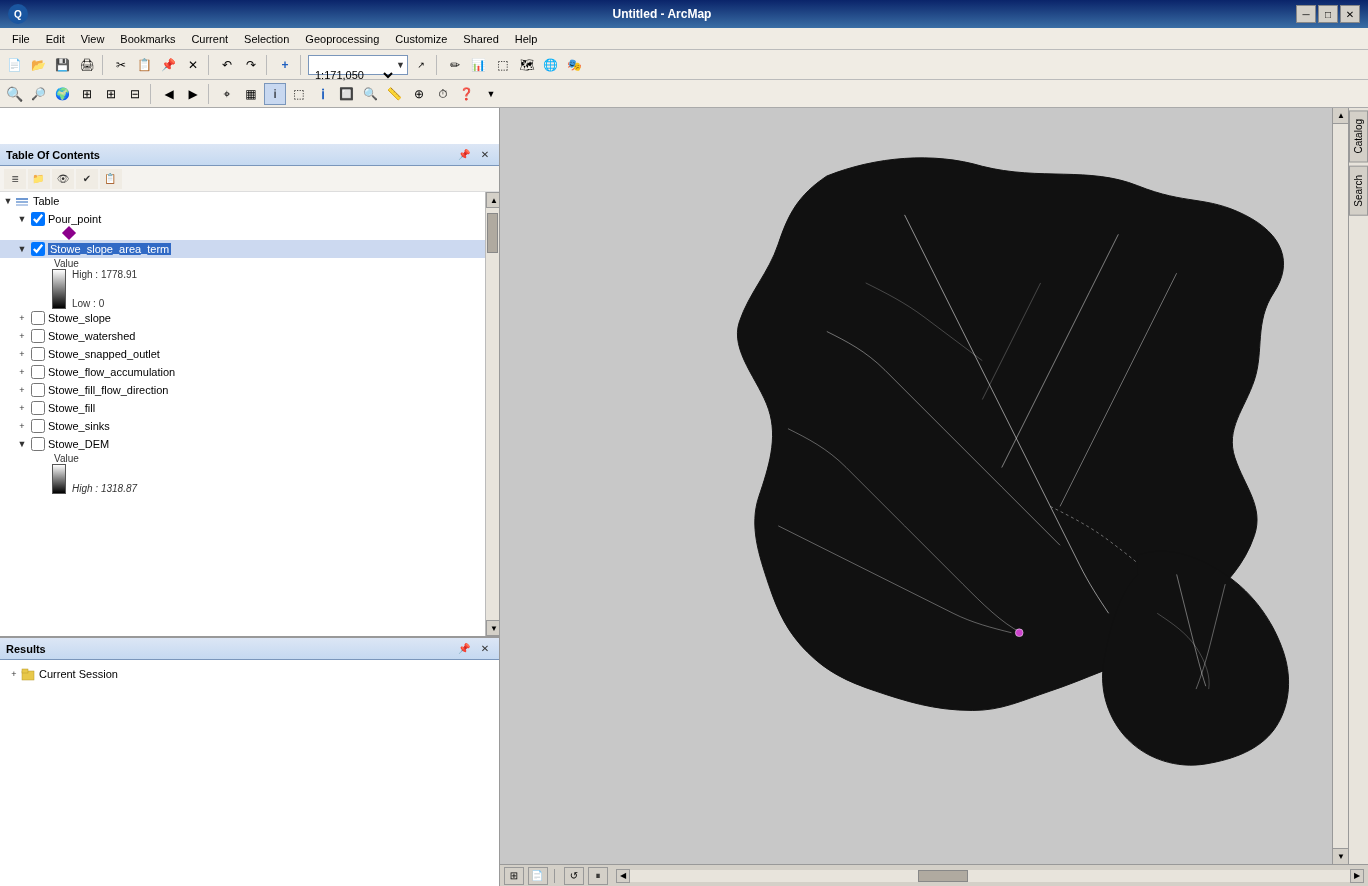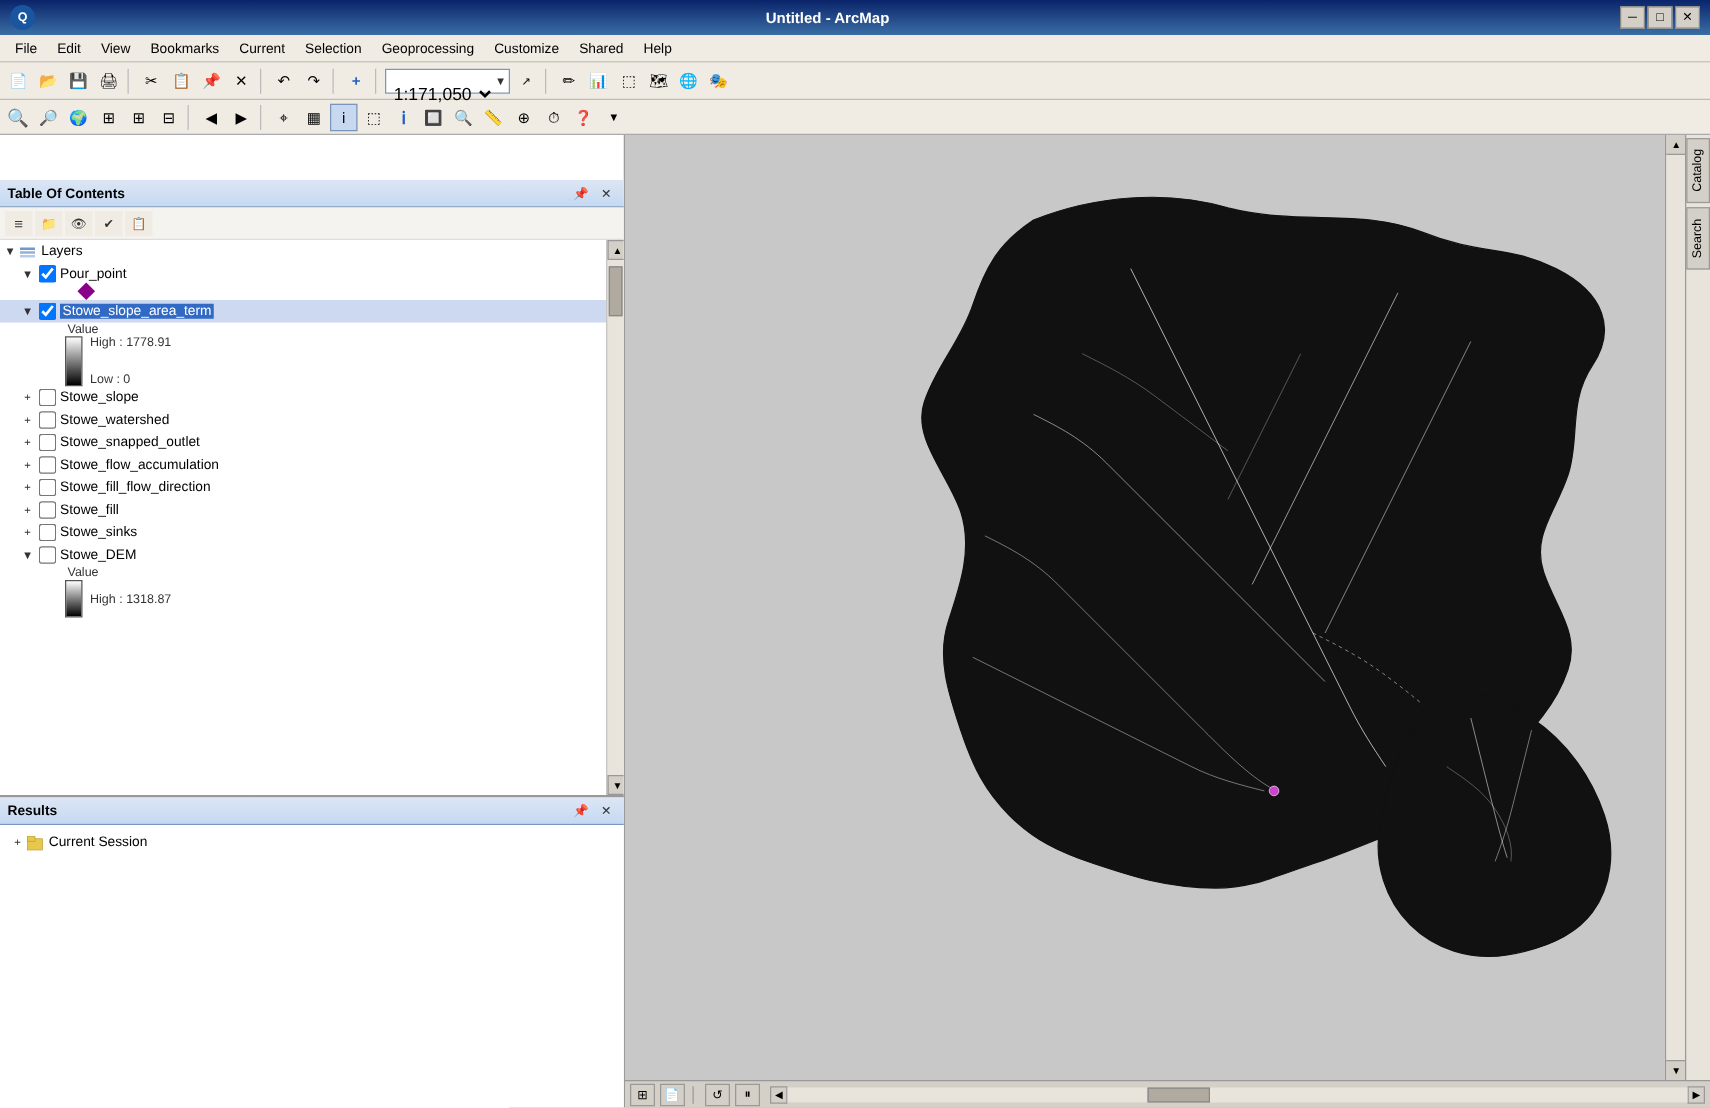--- a/index.html
+++ b/index.html
@@ -65,21 +65,21 @@
       border: 1px solid transparent;
       display: flex; align-items: center; justify-content: center;
       cursor: pointer; font-size: 12px;
     }
     .tb-sep { width: 4px; height: 20px; border-left: 1px solid #bbb; margin: 0 2px; }
     .scale-combo {
       border: 1px solid #7a96bb; background: white; height: 20px;
       width: 100px; font-size: 11px; padding: 0 2px;
       display: flex; align-items: center;
     }
-    .scale-combo select { border: none; background: transparent; font-size: 14px; width: 90px; outline: none; margin-top: 20px; }
+    .scale-combo select { border: none; background: transparent; font-size: 11px; width: 90px; outline: none; margin-top: 20px; }
 
     
     .main-layout {
       display: flex;
       height: calc(886px - 28px - 22px - 30px - 28px);
       
     }
 
     
     .left-panel {
@@ -335,21 +335,21 @@
 
           <div class="toc-row">
             <div class="toc-expand-btn">▼</div>
             <div class="toc-icon">
               <svg width="14" height="14" viewBox="0 0 14 14">
                 <rect x="1" y="4" width="12" height="2" fill="#4a7ec7" opacity="0.8"></rect>
                 <rect x="1" y="7" width="12" height="2" fill="#4a7ec7" opacity="0.6"></rect>
                 <rect x="1" y="10" width="12" height="2" fill="#4a7ec7" opacity="0.4"></rect>
               </svg>
             </div>
-            <span class="toc-label">Layers</span>
+            <span class="toc-label">Table</span>
           </div>
 
           <div class="toc-row toc-indent">
             <div class="toc-expand-btn">▼</div>
             <input type="checkbox" class="toc-checkbox" checked="" style="">
             <span class="toc-label">Pour_point</span>
           </div>
 
           <div style="display:flex; align-items:center; padding-left:64px; padding-bottom:2px;">
             <div style="width:10px; height:10px; background:#8b008b; transform:rotate(45deg); margin-right:6px; flex-shrink:0;"></div>
@@ -417,21 +417,21 @@
           <div class="toc-row toc-indent">
             <div class="toc-expand-btn">▼</div>
             <input type="checkbox" class="toc-checkbox" style="">
             <span class="toc-label">Stowe_DEM</span>
           </div>
 
           <div style="padding-left:52px; display:flex; flex-direction:column;">
             <span style="font-size:10px; color:#333; padding-left:2px;">Value</span>
             <div style="display:flex; align-items:stretch;">
               <div style="width:14px; height:30px; background: linear-gradient(to bottom, white, black); border:1px solid #555; margin-right:6px; flex-shrink:0;"></div>
-              <div style="display:flex; flex-direction:column; justify-content:center; font-size:10px; color:#333;">
+              <div style="display:flex; flex-direction:column; justify-content:flex-end; font-size:10px; color:#333;font-style:italic;">
                 <span>High : 1318.87</span>
               </div>
             </div>
           </div>
 
         </div>
 
         <div class="toc-vscrollbar">
           <div class="scrollbar-btn">▲</div>
           <div style="flex:1; background:#e8e4dc; position:relative;">

